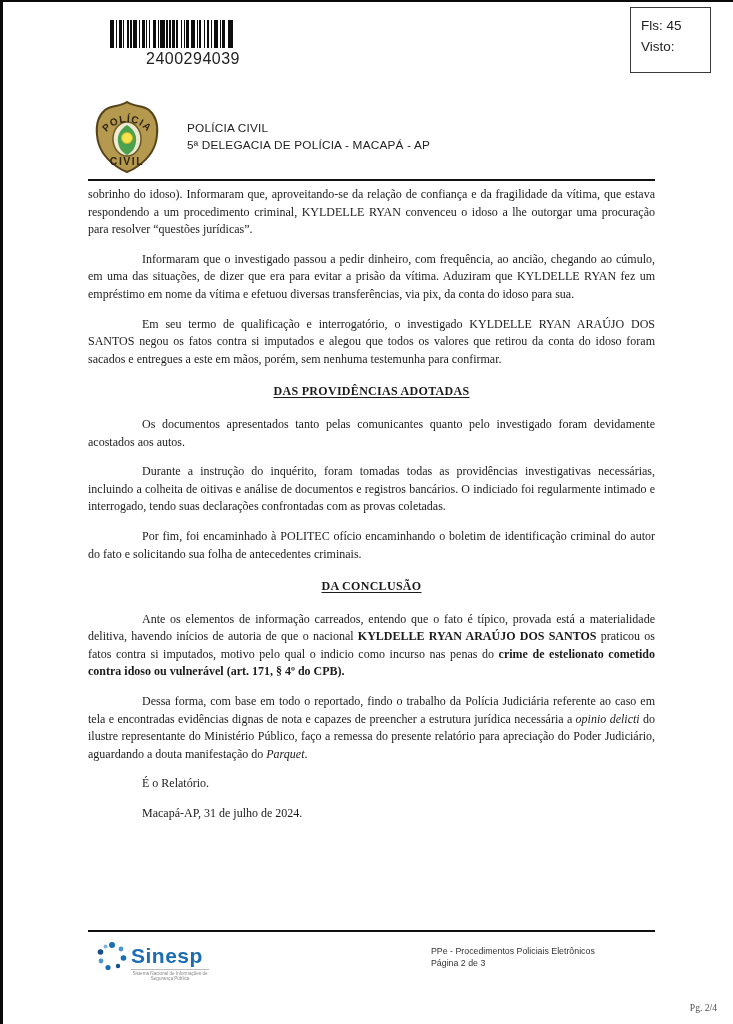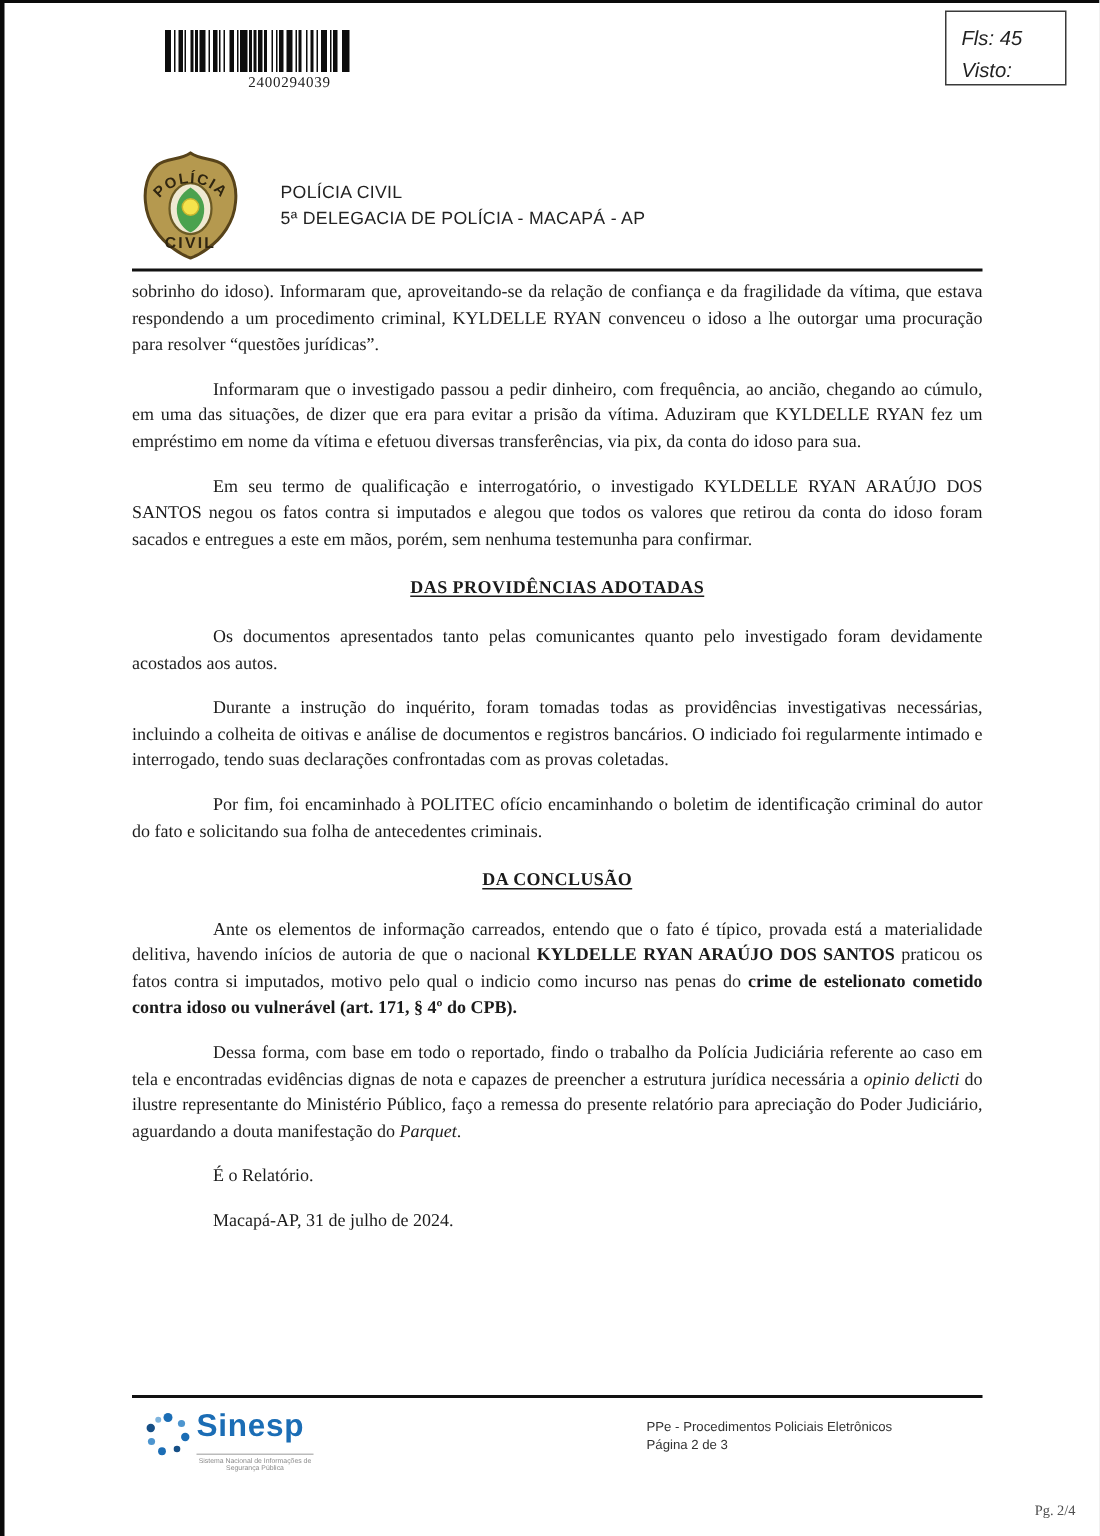--- a/index.html
+++ b/index.html
@@ -11,46 +11,46 @@
     font-family:"Liberation Serif", serif;
     color:#1b1b1b;
     box-sizing:border-box;
     border-left:3px solid #0a0a0a;
     border-top:2px solid #0a0a0a;
   }
   
   .barcode-wrap{position:absolute;left:105px;top:18px;width:170px;text-align:center;}
   .barcode{height:28px;width:166px;margin:0 auto;display:flex;align-items:stretch;overflow:hidden;}
   .barcode div{height:100%;}
-  .barcode-number{font-family:Liberation Serif, serif;font-size:10px;color:#222;margin-top:2px;letter-spacing:.5px;}
+  .barcode-number{font-family:Liberation Sans, sans-serif;font-size:16px;color:#222;margin-top:2px;letter-spacing:.5px;}
   .fls-box{
-    position:absolute;left:627px;top:5px;width:81px;height:50px;
+    position:absolute;left:627px;top:5px;width:81px;height:66px;
     border:1.5px solid #3a3a3a;box-sizing:border-box;
     font-family:"Liberation Sans",sans-serif;font-size:13.5px;color:#222;
-    padding:7px 0 0 10px;line-height:21px;font-style:italic;
+    padding:7px 0 0 10px;line-height:21px;
   }
   
   .letterhead{position:absolute;left:90px;top:98px;display:flex;align-items:center;}
   .badge{width:68px;height:74px;flex:0 0 auto;}
   .org-lines{margin-left:26px;font-family:"Liberation Sans",sans-serif;font-size:11.8px;line-height:17.5px;color:#222;letter-spacing:.2px;}
   .header-rule{position:absolute;left:85px;top:177px;width:567px;height:2px;background:#111;}
   
   .doc-body{position:absolute;left:85px;top:184px;width:567px;font-size:12px;line-height:17.6px;text-align:justify;}
   .doc-body p{margin:0 0 12px 0;text-indent:54px;}
   .doc-body p.no-indent{text-indent:0;}
   .doc-heading{
     text-align:center;font-weight:bold;text-decoration:underline;
     text-underline-offset:2px;margin:15px 0 15px 0;letter-spacing:.3px;
   }
   .b{font-weight:bold;}
   .i{font-style:italic;}
   
   .footer-rule{position:absolute;left:85px;top:928px;width:567px;height:2px;background:#111;}
   .sinesp{position:absolute;left:94px;top:939px;width:140px;font-family:"Liberation Sans",sans-serif;}
-  .sinesp-row{display:flex;align-items:flex-start;}
+  .sinesp-row{display:flex;align-items:center;}
   .sinesp-word{color:#1b6db5;font-weight:bold;font-size:21px;letter-spacing:.5px;margin-left:4px;line-height:20px;}
   .sinesp-tag{font-size:4.6px;color:#8a8a8a;text-align:center;margin:-2px 0 0 34px;line-height:5px;width:78px;border-top:1px solid #bbb;padding-top:1px;}
   .print-info{
     position:absolute;left:249px;top:939px;width:210px;
     font-family:"Liberation Sans",sans-serif;font-size:8.8px;line-height:11.5px;color:#333;
   }
   .system-info{
     position:absolute;right:82px;top:944px;width:220px;
     font-family:"Liberation Sans",sans-serif;font-size:8.8px;line-height:11.5px;color:#333;
   }

